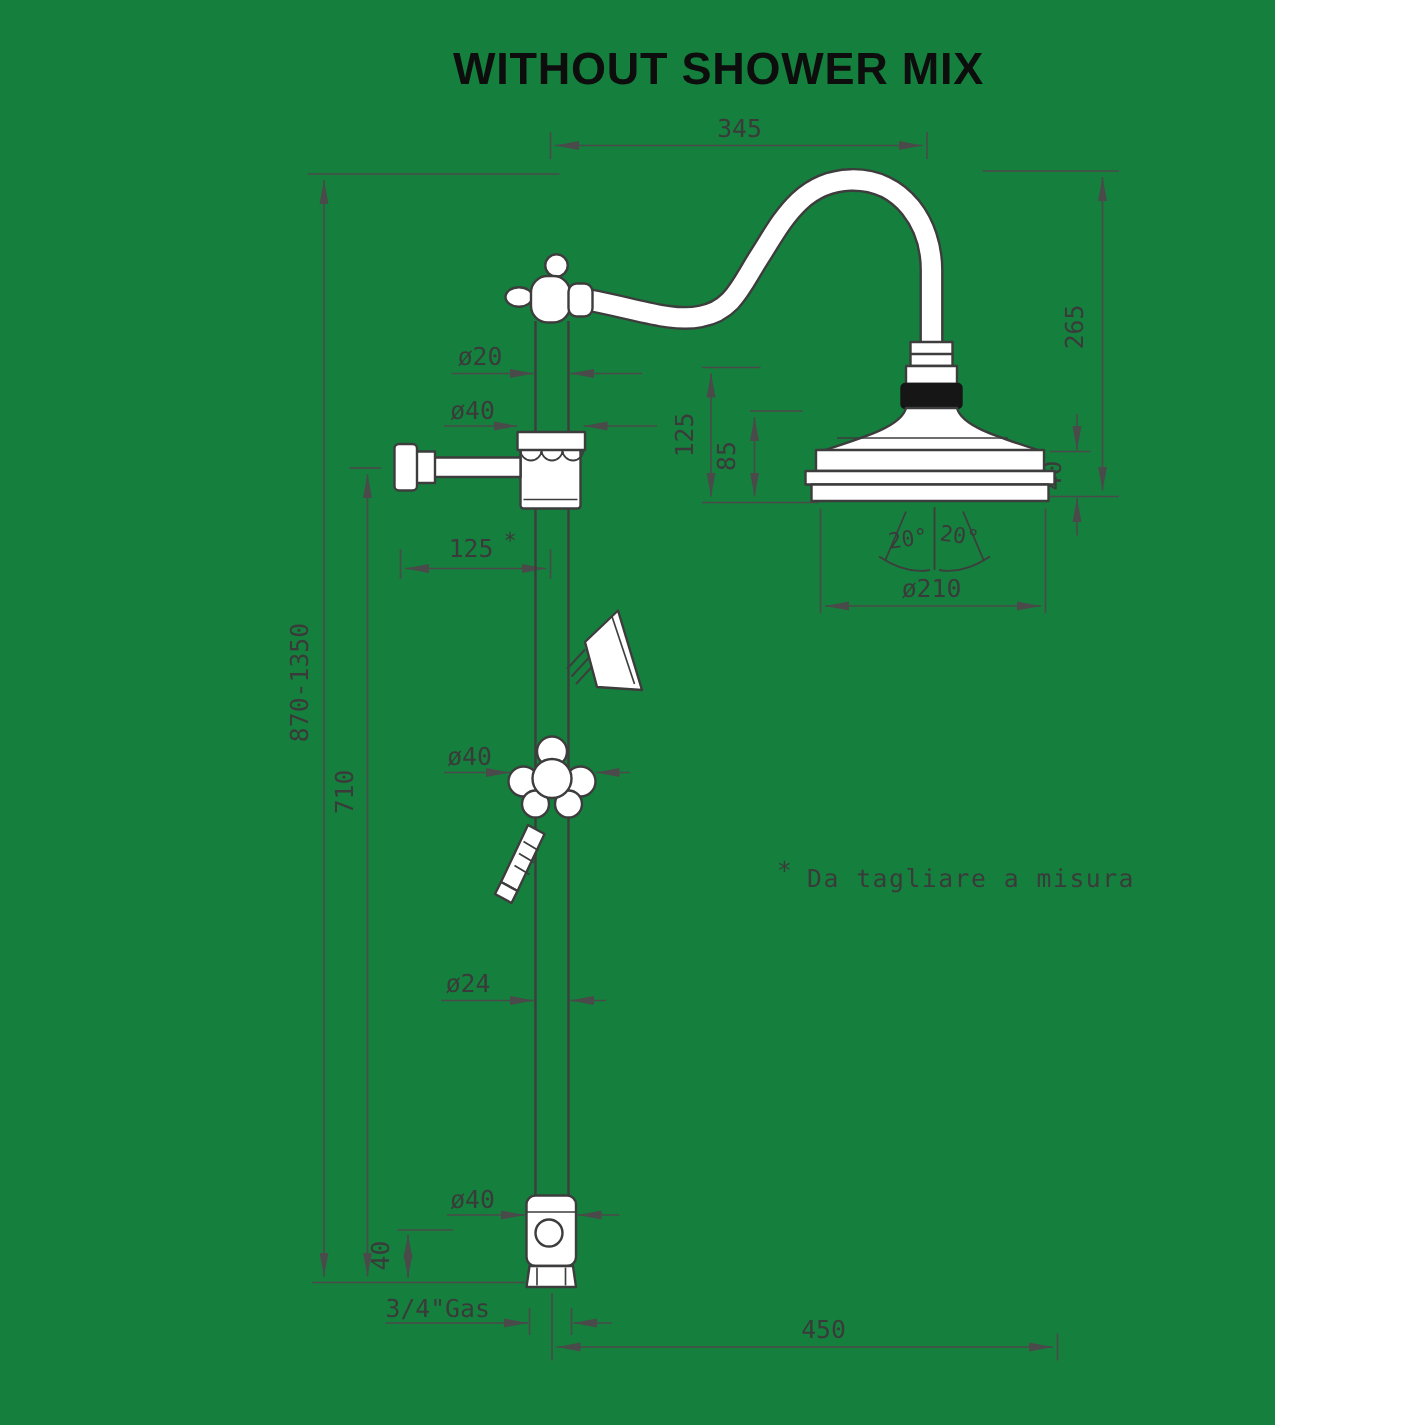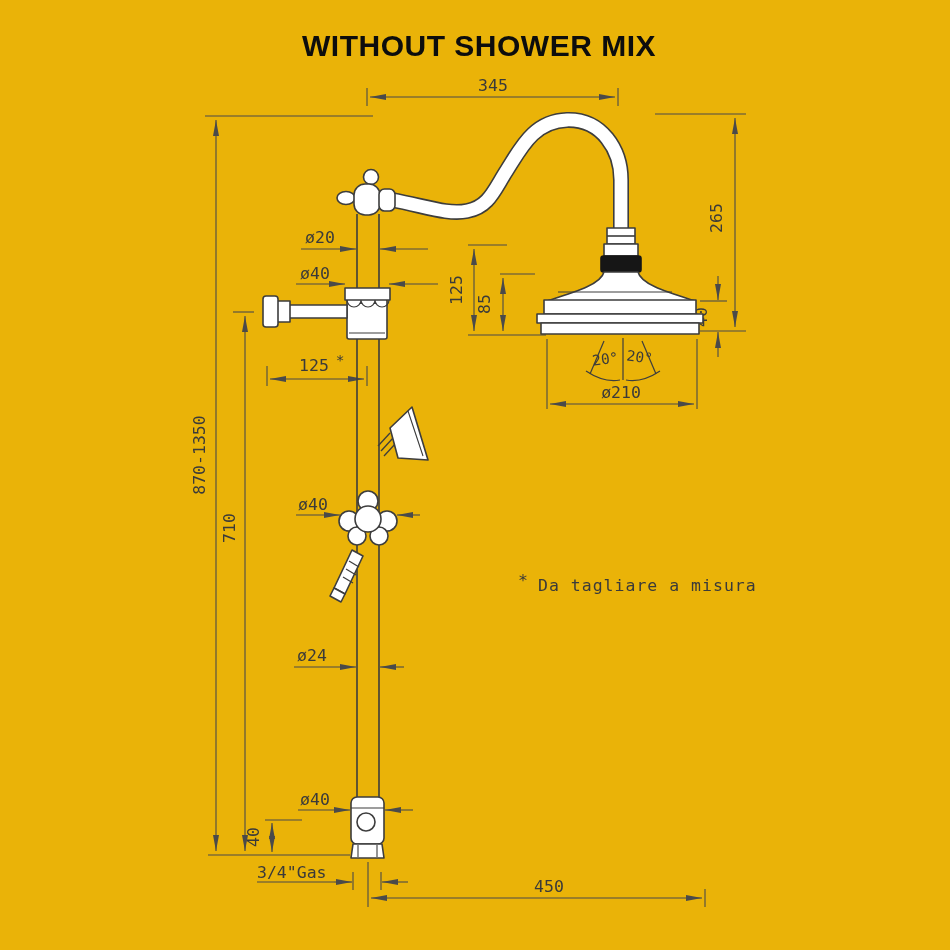--- a/index.html
+++ b/index.html
@@ -1,16 +1,16 @@
 <!DOCTYPE html>
 <html><head>
 <meta charset="utf-8">
 <style>
   html,body{margin:0;padding:0;background:#fff;}
-  .page{position:relative;width:950px;height:950px;background:#eab308;overflow:hidden;
+  .page{position:relative;width:850px;height:950px;background:#15803d;overflow:hidden;
         font-family:"DejaVu Sans Mono", monospace;}
   svg{display:block;}
   text{fill:#3a3a3a;}
   .title-text{font-family:"Liberation Sans", sans-serif;font-weight:700;font-size:30px;fill:#0d0d0d;letter-spacing:.5px;}
   .dim-text{font-family:"DejaVu Sans Mono", monospace;font-size:16.5px;fill:#3a3a3a;}
   .dim-text-sm{font-family:"DejaVu Sans Mono", monospace;font-size:14.5px;fill:#3a3a3a;}
   .note-text{font-family:"DejaVu Sans Mono", monospace;font-size:16.5px;fill:#3a3a3a;letter-spacing:1px;}
 </style>
 </head>
 <body>

